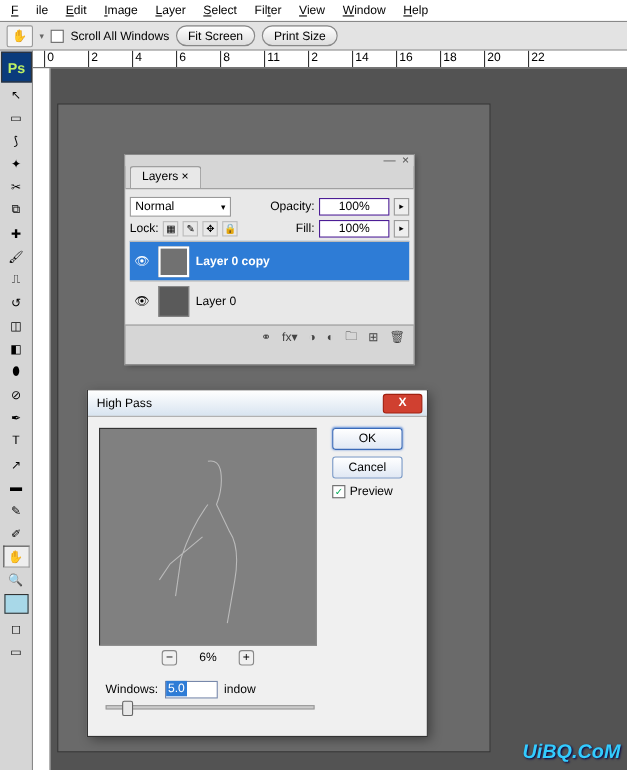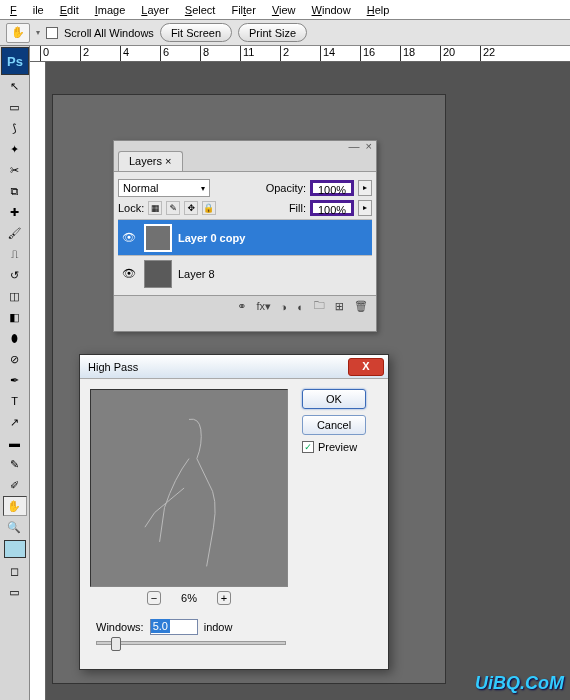--- a/index.html
+++ b/index.html
@@ -8,33 +8,33 @@
 .menubar span{padding:2px 8px;cursor:pointer}
 .menubar span u{text-decoration:underline}
 .optbar{height:26px;background:#e3e3e3;border-bottom:1px solid #888;display:flex;align-items:center;padding:0 6px;gap:6px}
 .hand-ic{width:24px;height:20px;border:1px solid #999;background:#f5f5f5;border-radius:2px;display:flex;align-items:center;justify-content:center}
 .chk{width:12px;height:12px;border:1px solid #666;background:#fff}
 .btn{height:19px;padding:0 10px;border:1px solid #888;border-radius:10px;background:linear-gradient(#fff,#ddd);display:flex;align-items:center;cursor:pointer}
 .ruler-h{position:absolute;left:30px;top:46px;right:0;height:16px;background:#fff;border-bottom:1px solid #666;font-size:8px;overflow:hidden}
 .ruler-h div{position:absolute;top:0;border-left:1px solid #333;height:16px;padding-left:2px}
 .ruler-v{position:absolute;left:30px;top:62px;width:16px;bottom:0;background:#fff;border-right:1px solid #666}
 .sidebar{position:absolute;left:0;top:46px;width:30px;bottom:0;background:#d6d6d6;border-right:1px solid #888}
-.ps-badge{width:28px;height:28px;background:#0a3b7c;color:#7dd3fc;display:flex;align-items:center;justify-content:center;font-weight:bold;font-size:13px;border:1px solid #333;margin:1px}
+.ps-badge{width:28px;height:28px;background:#0a3b7c;color:#bef264;display:flex;align-items:center;justify-content:center;font-weight:bold;font-size:13px;border:1px solid #333;margin:1px}
 .tool{width:24px;height:20px;margin:1px auto;display:flex;align-items:center;justify-content:center;border:1px solid transparent;cursor:pointer}
 .tool.sel{background:#eee;border:1px inset #999}
 .swatch{width:22px;height:18px;background:#a8d8e8;border:1px solid #333;margin:3px auto}
 .canvas{position:absolute;left:52px;top:94px;width:394px;height:590px;background:#6a6a6a;border:1px solid #333}
 .layers-pnl{position:absolute;left:113px;top:140px;width:264px;height:192px;background:#d6d6d6;border:1px solid #888;box-shadow:2px 2px 5px rgba(0,0,0,.3)}
 .pnl-top{height:10px;background:#d6d6d6;display:flex;justify-content:flex-end;align-items:center;padding:0 4px;gap:6px;font-size:9px;color:#555}
 .tab-row{height:20px;display:flex;padding-left:4px}
 .tab{padding:3px 10px;background:#e8e8e8;border:1px solid #999;border-bottom:none;border-radius:3px 3px 0 0}
 .pnl-body{background:#e8e8e8;border-top:1px solid #999;padding:4px}
 .row{display:flex;align-items:center;gap:4px;margin:3px 0}
 .sel-box{height:18px;border:1px solid #999;background:#fff;padding:0 4px;display:flex;align-items:center}
-.pct{width:44px;height:16px;border:3px solid #4c1d95;background:#fff;text-align:center;line-height:15px}
+.pct{width:64px;height:16px;border:1px solid #4c1d95;background:#fff;text-align:center;line-height:15px}
 .arrow{width:14px;height:16px;border:1px solid #999;background:#eee;text-align:center;line-height:14px;font-size:8px}
 .lock-ic{width:14px;height:14px;border:1px solid #bbb;display:inline-flex;align-items:center;justify-content:center;font-size:9px}
 .layer-row{height:36px;display:flex;align-items:center;border-top:1px solid #bbb;padding:0 2px;gap:6px}
 .layer-row.sel{background:#2e7cd6;color:#fff}
 .eye{width:18px;text-align:center}
 .thumb{width:28px;height:28px;border:1px solid #888;background:#717171}
 .layer-row.sel .thumb{border:2px solid #fff}
 .pnl-btm{height:22px;border-top:1px solid #999;display:flex;justify-content:flex-end;align-items:center;gap:10px;padding:0 8px;font-size:10px;color:#444}
 .dialog{position:absolute;left:79px;top:354px;width:310px;height:316px;background:#f0f0f0;border:1px solid #333;box-shadow:3px 3px 10px rgba(0,0,0,.4)}
 .titlebar{height:24px;background:linear-gradient(#fff,#d8e4f0);display:flex;align-items:center;justify-content:space-between;padding:0 0 0 8px;border-bottom:1px solid #aaa}
@@ -155,21 +155,21 @@
       <div class="arrow">▸</div>
     </div>
     <div class="layer-row sel">
       <span class="eye">👁</span>
       <div class="thumb"></div>
       <b>Layer 0 copy</b>
     </div>
     <div class="layer-row">
       <span class="eye">👁</span>
       <div class="thumb" style="background:#5a5a5a"></div>
-      <span>Layer 8</span>
+      <span>Layer 0</span>
     </div>
   </div>
   <div class="pnl-btm">
     <span>⚭</span>
     <span>fx▾</span>
     <span>◑</span>
     <span>◐</span>
     <span>🗀</span>
     <span>⊞</span>
     <span>🗑</span>

